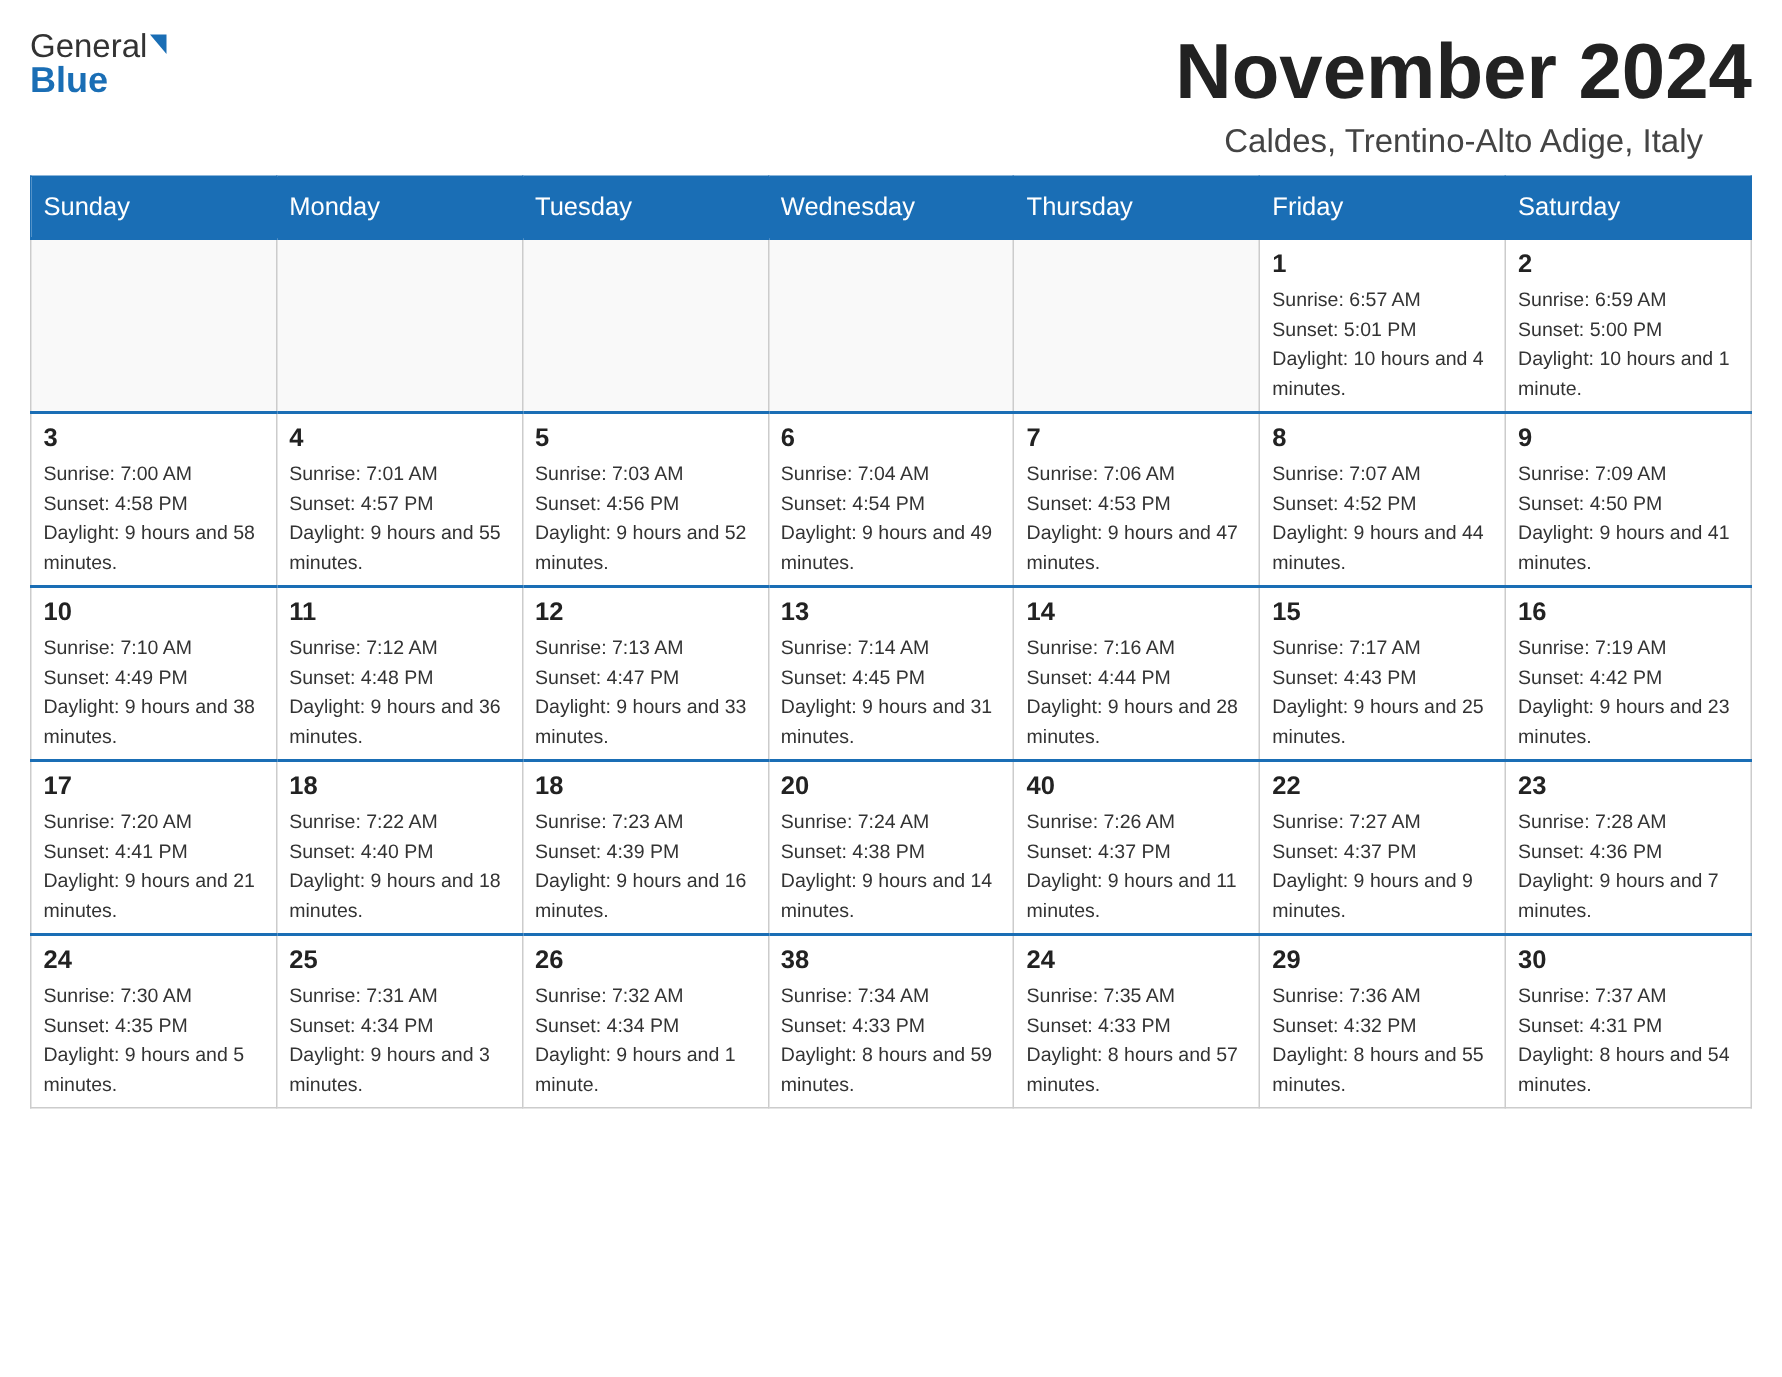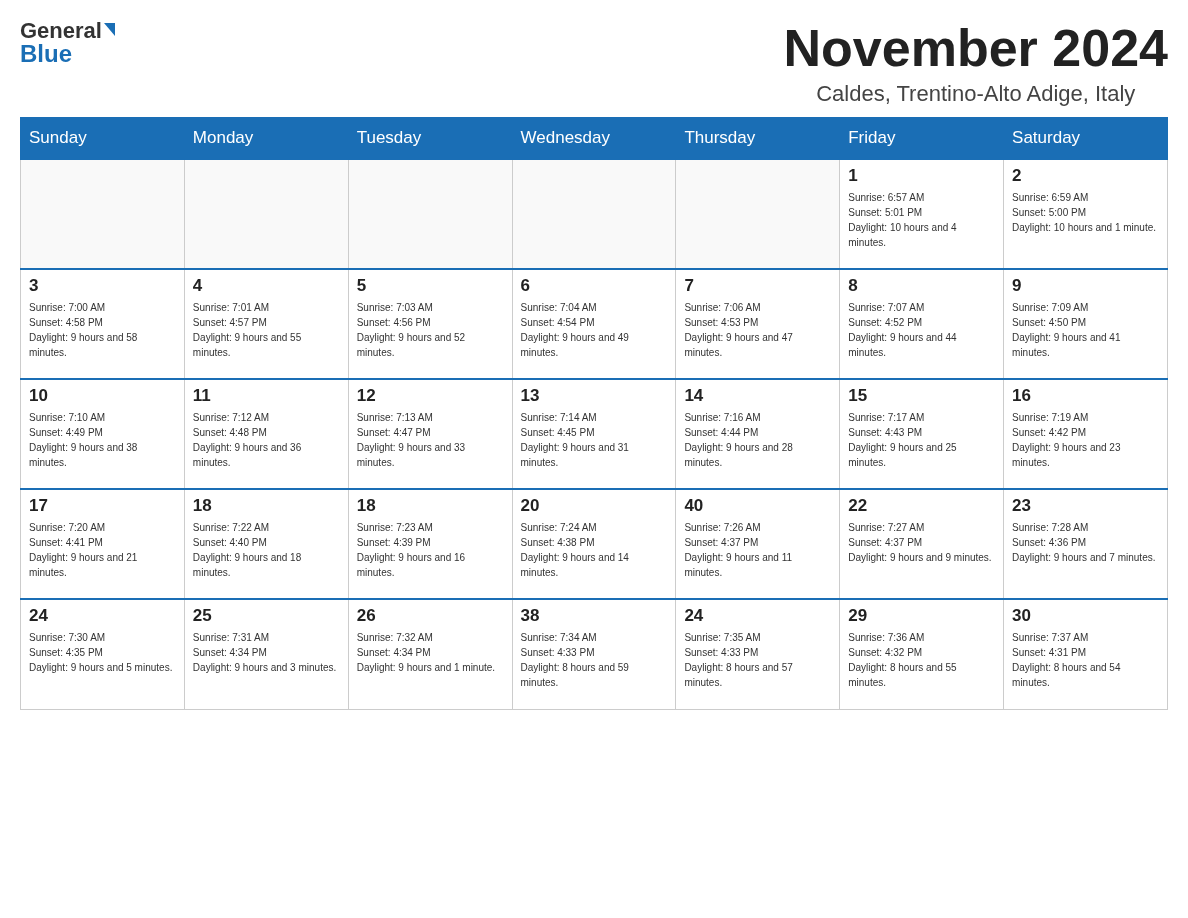--- a/index.html
+++ b/index.html
@@ -16,21 +16,21 @@
       align-items: flex-start;
       margin-bottom: 10px;
     }
     .logo {
       display: flex;
       flex-direction: column;
       align-items: flex-start;
     }
     .logo-text {
       font-size: 22px;
-      font-weight: bold;
+      font-weight: normal;
       color: #333;
       line-height: 1;
     }
     .logo-bottom {
       color: #1a6eb5;
       font-size: 24px;
       font-weight: bold;
       margin-top: -2px;
     }
     .title-section {
@@ -71,21 +71,21 @@
       height: 110px;
     }
     .day-number {
       font-size: 17px;
       font-weight: bold;
       color: #222;
       display: block;
       margin-bottom: 4px;
     }
     .day-info {
-      font-size: 10px;
+      font-size: 13px;
       color: #333;
       line-height: 1.5;
     }
     .empty-cell {
       background: #f9f9f9;
     }
     .week-row td {
       border-top: 2px solid #1a6eb5;
     }
   </style>

